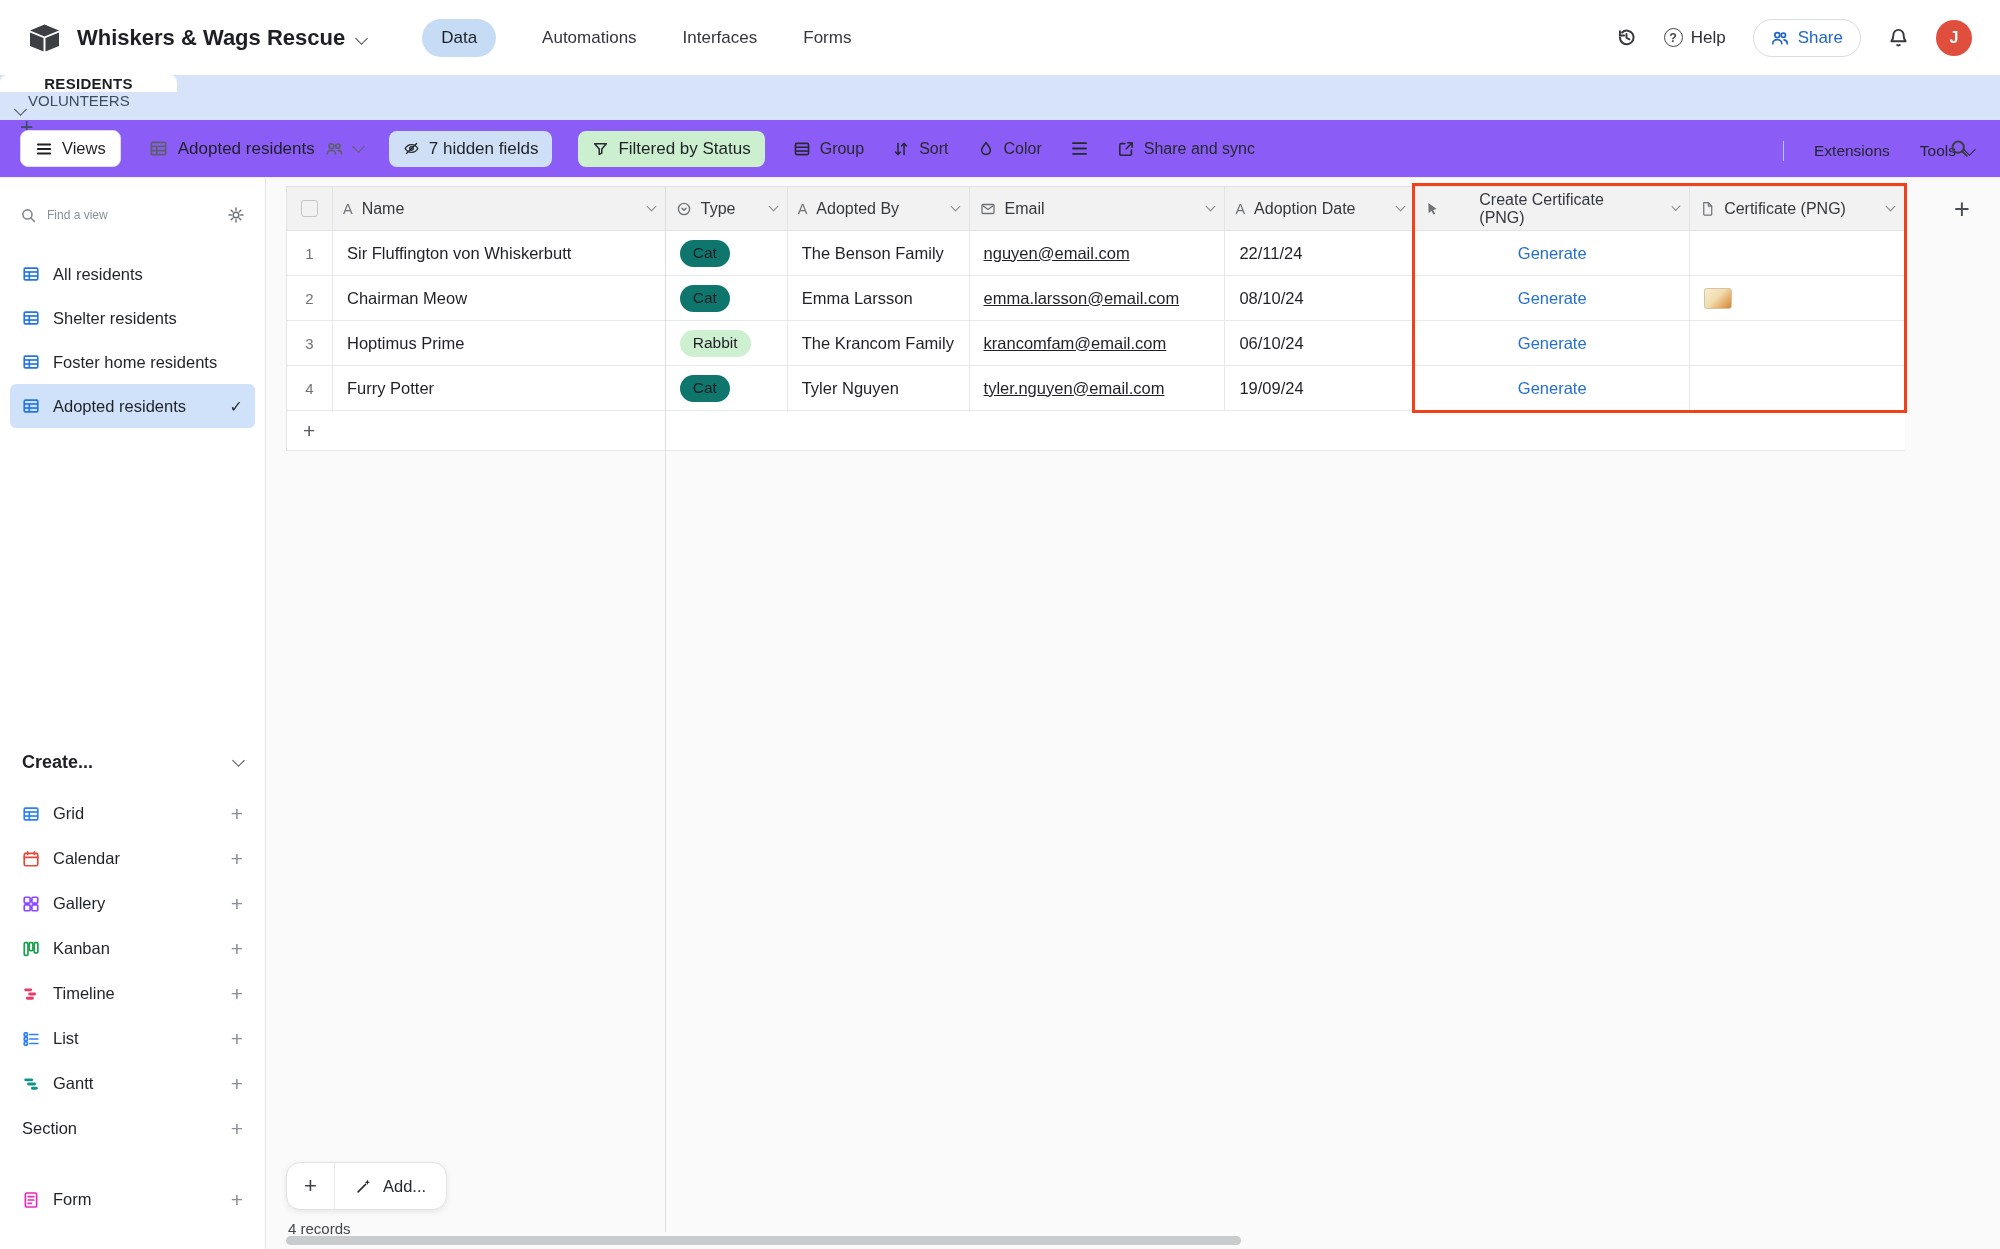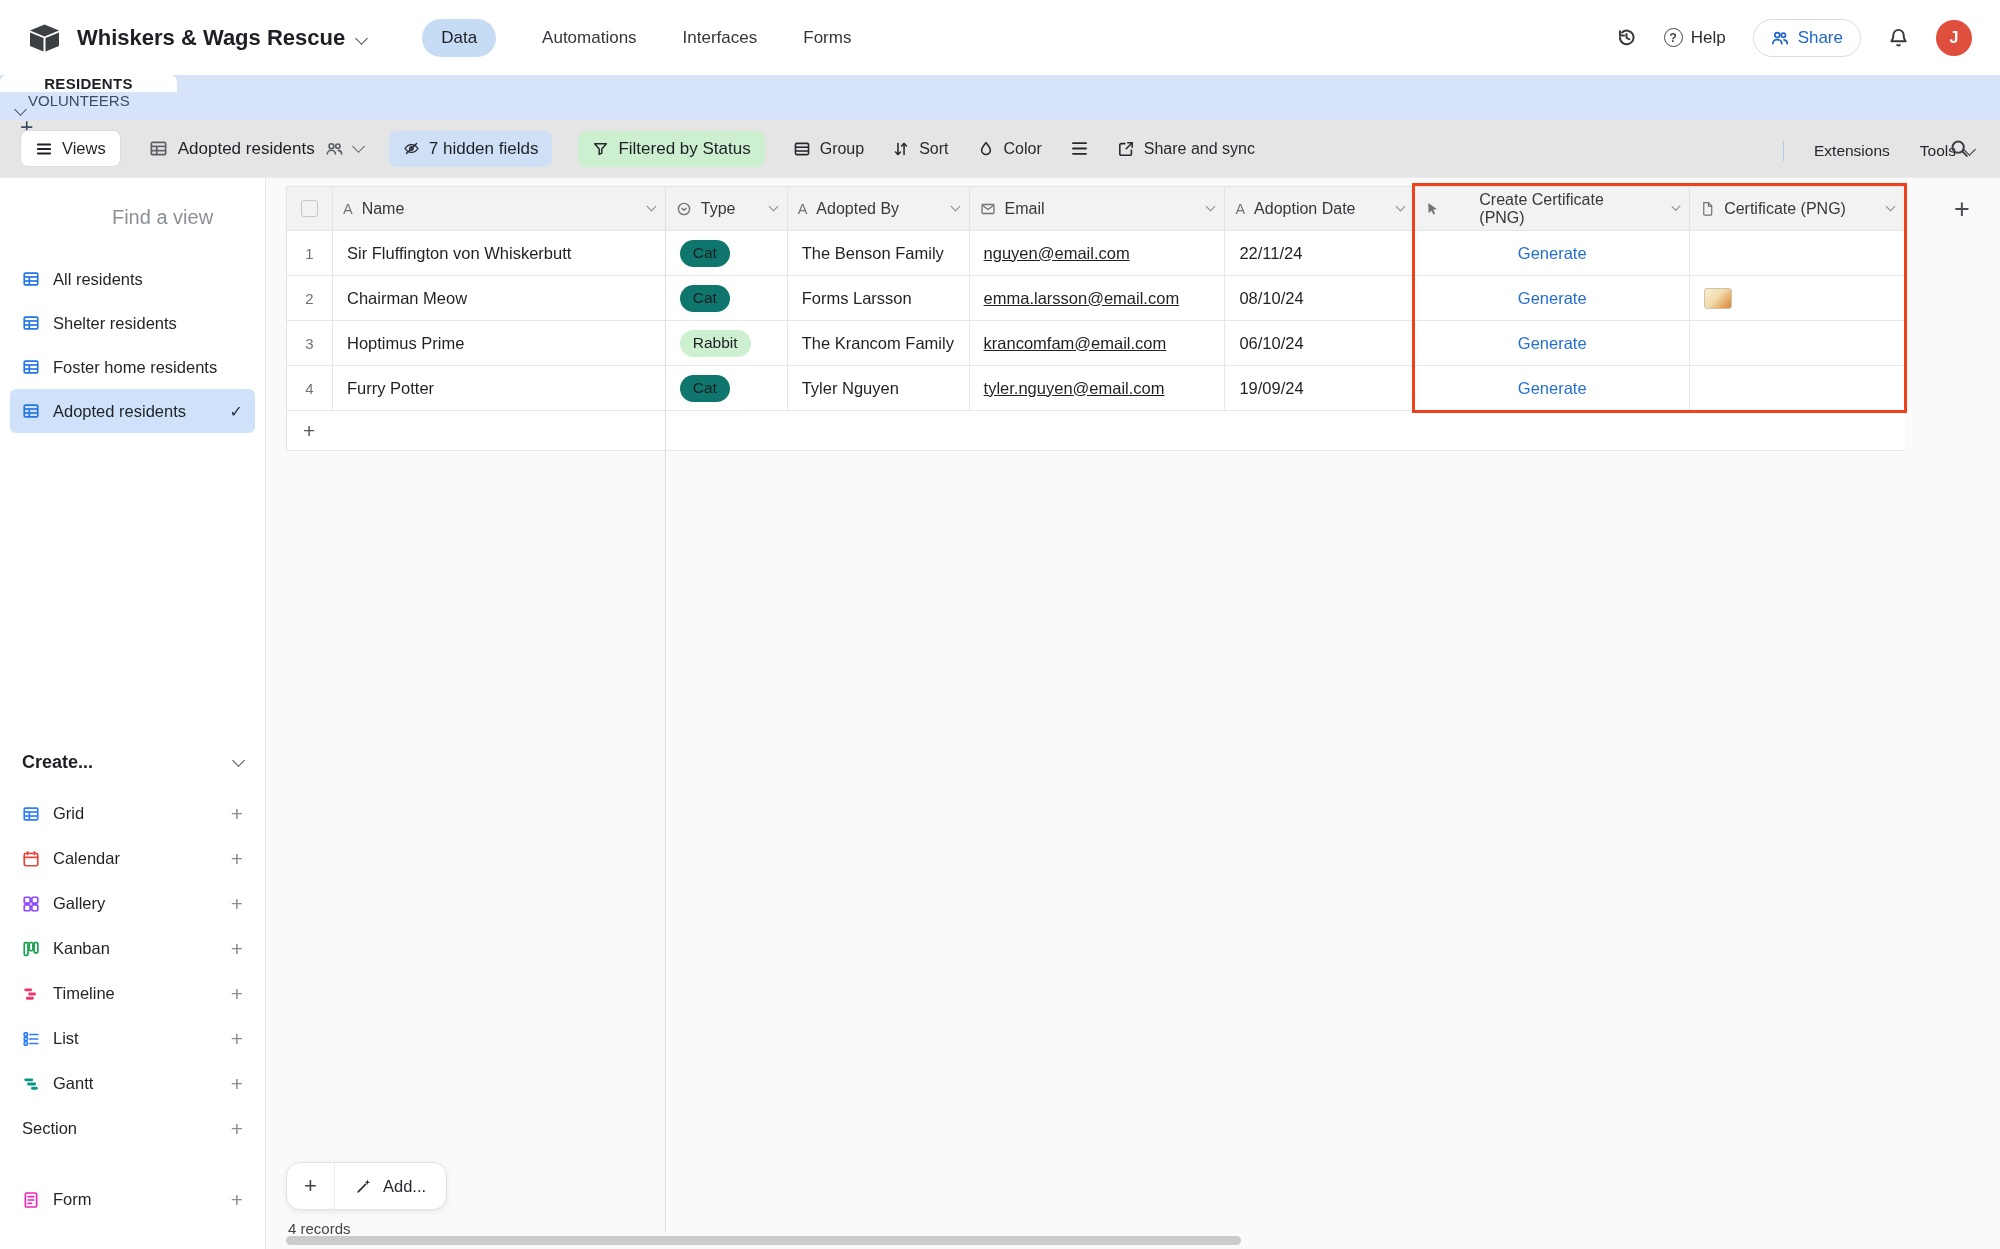--- a/index.html
+++ b/index.html
@@ -34,40 +34,40 @@
   .tab-active { width:177px; background:#fff; border-radius:7px 7px 0 0; display:flex; align-items:center;
                 justify-content:center; font-size:15px; font-weight:700; letter-spacing:.3px; color:#1d1f25; }
   .tab { display:flex; align-items:center; padding:0 28px; font-size:15px; font-weight:500; color:#3c4c63; }
   .tab-chv { display:flex; align-items:center; color:#3c4c63; padding:0 16px; }
   .vdiv { width:1px; background:#b5c7e4; height:20px; align-self:center; }
   .tab-plus { display:flex; align-items:center; padding:0 20px; font-size:23px; color:#3c4c63; font-weight:400; }
   .tabbar-right { margin-left:auto; display:flex; align-items:center; padding-right:26px; gap:30px; }
   .tabbar-right .t-item { font-size:15.5px; color:#22262e; display:flex; align-items:center; gap:9px; }
 
   
-  .toolbar { height:58px; display:flex; align-items:center; background:#e5e5e5; border-bottom:1px solid #ececec; padding:0 20px; }
+  .toolbar { height:58px; display:flex; align-items:center; background:#8b5cf6; border-bottom:1px solid #ececec; padding:0 20px; }
   .views-btn { display:flex; align-items:center; gap:9px; border:1px solid #dcdcdc; border-radius:8px;
                padding:8px 14px; font-size:16.5px; color:#1f2126; background:#fff; }
   .viewname { display:flex; align-items:center; gap:10px; margin-left:28px; font-size:17px; font-weight:500; color:#1d1f25; }
   .viewname .gray { color:#5c6066; display:flex; }
   .tpill { display:flex; align-items:center; gap:9px; border-radius:8px; padding:8px 14px; font-size:17px;
            color:#1f2126; margin-left:26px; }
   .tpill.blue { background:#cfe0f6; }
   .tpill.green { background:#cbefcf; }
   .tbtn { display:flex; align-items:center; gap:9px; font-size:16px; color:#26292e; margin-left:28px; }
   .toolbar .spacer { flex:1; }
   .search-btn { color:#3b3e43; margin-right:10px; }
 
   
   .body { display:flex; height:1071px; }
 
   
   .sidebar { width:266px; border-right:1px solid #e6e6e6; position:relative; padding-top:28px; background:#fff; }
   .find-row { display:flex; align-items:center; gap:10px; margin:0 20px; color:#85898f; }
-  .find-input { border:none; outline:none; flex:1; font-size:20px; font-family:inherit; color:#1d4ed8; background:transparent;text-align:center; }
+  .find-input { border:none; outline:none; flex:1; font-size:12px; font-family:inherit; color:#1d4ed8; background:transparent; }
   .find-input::placeholder { color:#8b9096; }
   .view-list { margin-top:28px; }
   .v-item { height:44px; margin:0 10px; padding:0 12px; border-radius:6px; display:flex; align-items:center;
             gap:13px; font-size:16.5px; color:#1f2227; }
   .v-item.selected { background:#cfe2f9; }
   .v-item .check { margin-left:auto; color:#2c2f34; font-size:16px; }
   .blueicon { color:#2476e2; display:flex; }
   .create-sec { position:absolute; left:0; right:0; top:574px; }
   .create-head { display:flex; align-items:center; margin:0 22px 18px 22px; font-size:18px; font-weight:600; color:#1d1f25; }
   .create-head .chv { margin-left:auto; color:#4a4d52; }
@@ -540,21 +540,21 @@
         <div class="td c-num">
             <span>2</span>
           </div>
         <div class="td c-name">
             <span>Chairman Meow</span>
           </div>
         <div class="td c-type">
           <span class="pill pill-blue">Cat</span>
         </div>
         <div class="td c-adopt">
-            <span>Forms Larsson</span>
+            <span>Emma Larsson</span>
           </div>
         <div class="td c-email">
             <span class="email">emma.larsson@email.com</span>
           </div>
         <div class="td c-date">
             <span>08/10/24</span>
           </div>
         <div class="td c-create center">
             <span class="genlink">Generate</span>
           </div>

